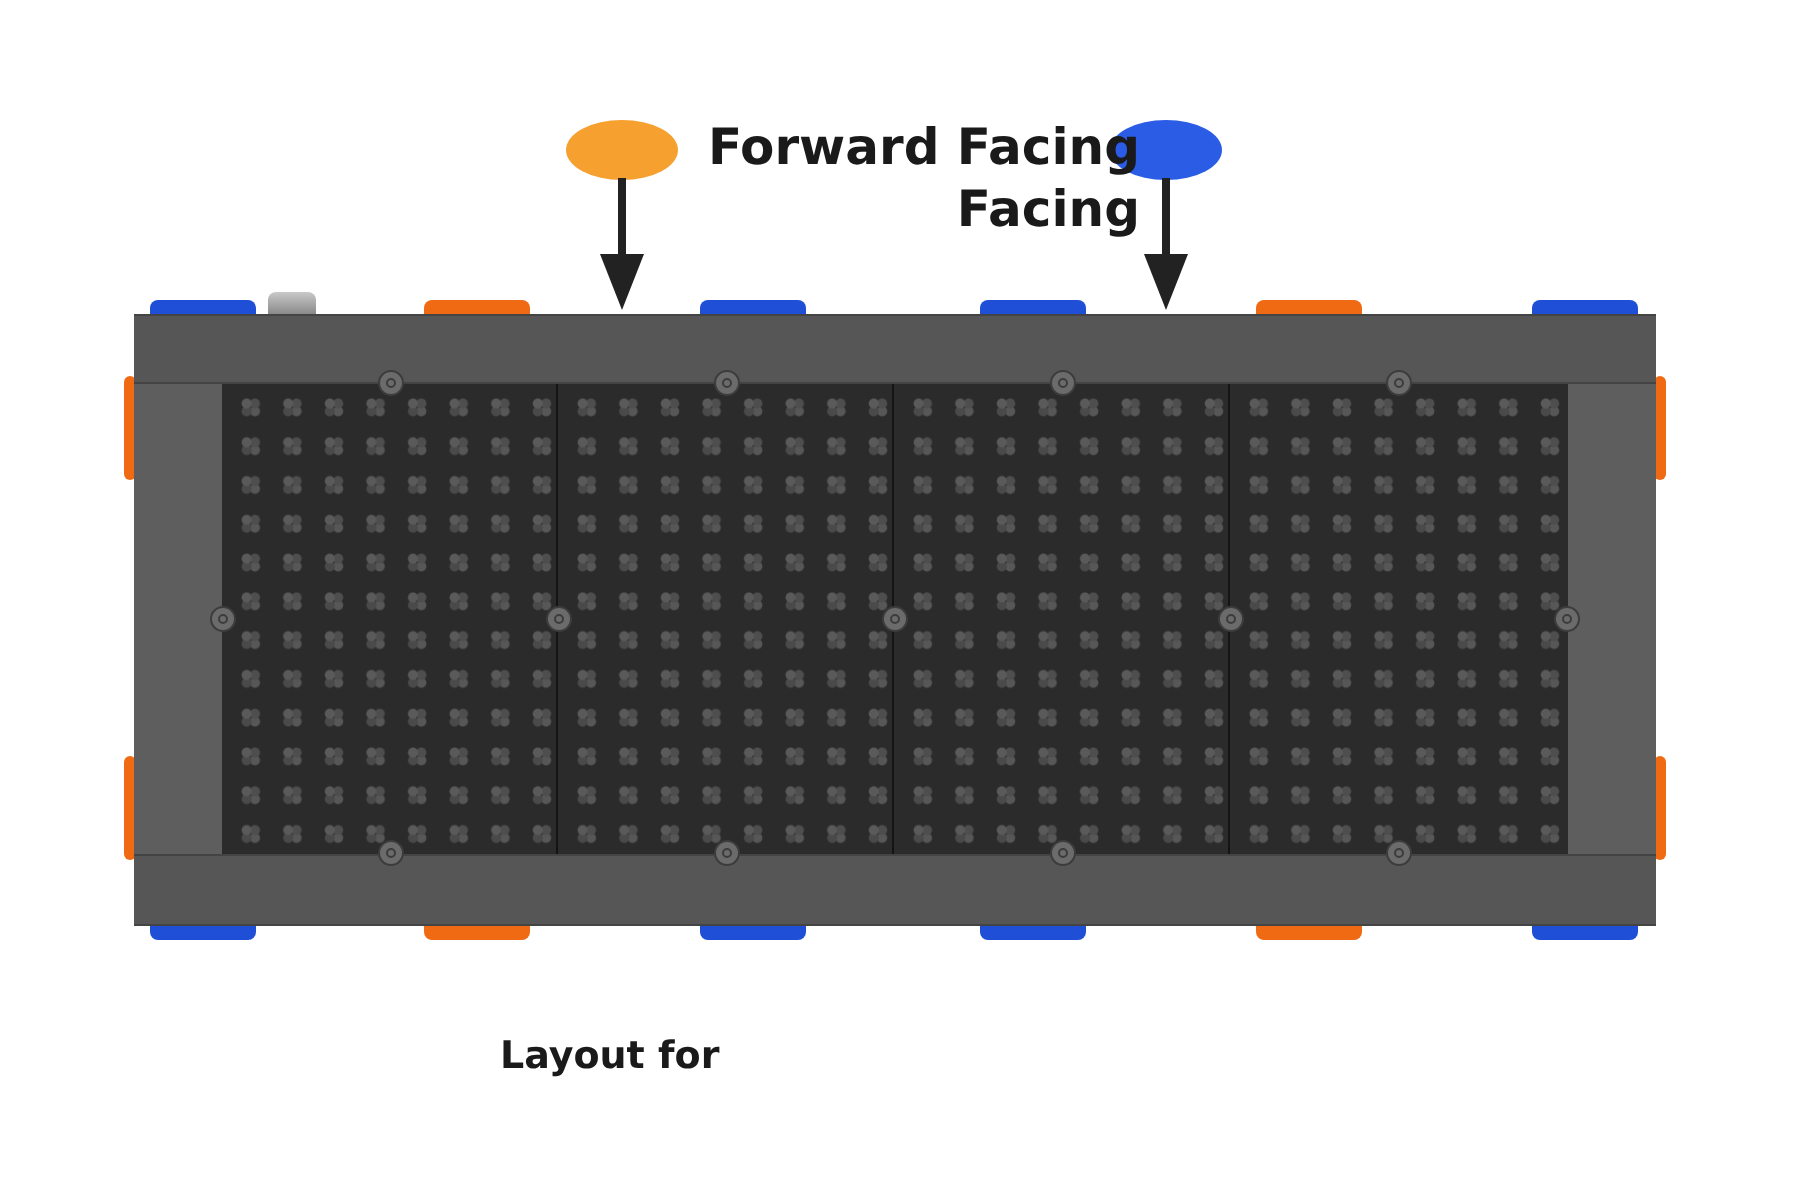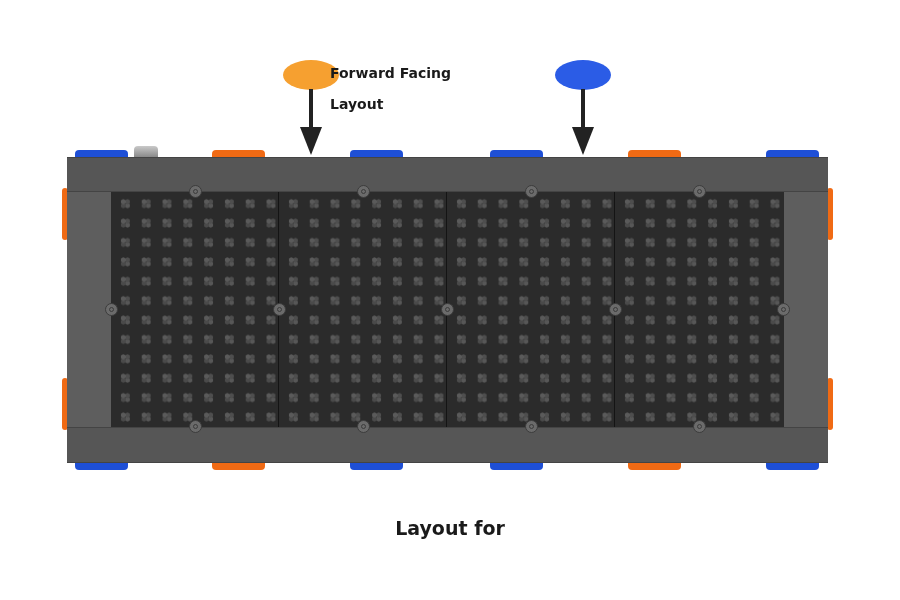--- a/index.html
+++ b/index.html
@@ -1,19 +1,19 @@
 <!DOCTYPE html>
 <html><head>
 <meta charset="utf-8">
 <style>
   html,body{margin:0;padding:0;background:#ffffff;}
   body{width:900px;height:600px;position:relative;overflow:hidden;font-family:"DejaVu Sans","Liberation Sans",sans-serif;}
   .abs{position:absolute;}
-  .title{left:330px;top:58px;width:240px;text-align:left;font-weight:bold;font-size:14px;line-height:31px;color:#1a1a1a;}
-  .caption{left:250px;top:515px;width:400px;text-align:center;font-weight:bold;font-size:19px;line-height:27px;color:#1a1a1a;}
+  .title{left:330px;top:58px;width:240px;text-align:right;font-weight:bold;font-size:25px;line-height:31px;color:#1a1a1a;}
+  .caption{left:250px;top:515px;width:400px;font-weight:bold;font-size:19px;line-height:27px;color:#1a1a1a;}
   .oval{width:56px;height:30px;border-radius:50%;}
   .arrow-shaft{width:4px;background:#222;}
   .arrow-head{width:0;height:0;border-left:11px solid transparent;border-right:11px solid transparent;border-top:28px solid #222;}
   .frame{left:67px;top:157px;width:761px;height:306px;background:#555555;box-shadow:inset 0 0 0 1px #3a3a3a;}
   .rail-h{left:67px;width:761px;height:35px;background:#565656;border-top:1px solid #444;border-bottom:1px solid #444;box-sizing:border-box;}
   .rail-v{width:44px;background:#5e5e5e;}
   .panel{top:192px;height:235px;background:#2b2b2b;border-right:1px solid #141414;box-sizing:border-box;
     background-image:
       radial-gradient(circle at 40% 40%, #5a5a5a 0 2.2px, transparent 2.8px),
       radial-gradient(circle at 60% 40%, #4e4e4e 0 2.2px, transparent 2.8px),
@@ -35,21 +35,21 @@
 <div class="abs oval" style="left:283px;top:60px;background:#f6a030;"></div>
 <div class="abs arrow-shaft" style="left:309px;top:89px;height:40px;"></div>
 <div class="abs arrow-head" style="left:300px;top:127px;"></div>
 
 <div class="abs oval" style="left:555px;top:60px;background:#2b5ce6;"></div>
 <div class="abs arrow-shaft" style="left:581px;top:89px;height:40px;"></div>
 <div class="abs arrow-head" style="left:572px;top:127px;"></div>
 
 <div class="abs title">
   <div>Forward Facing</div>
-  <div>Layout</div>
+  <div>Facing</div>
 </div>
 
 <div class="abs light-top blue" style="left:75px;top:150px;width:53px;"></div>
 <div class="abs knob"></div>
 <div class="abs light-top orange" style="left:212px;top:150px;width:53px;"></div>
 <div class="abs light-top blue" style="left:350px;top:150px;width:53px;"></div>
 <div class="abs light-top blue" style="left:490px;top:150px;width:53px;"></div>
 <div class="abs light-top orange" style="left:628px;top:150px;width:53px;"></div>
 <div class="abs light-top blue" style="left:766px;top:150px;width:53px;"></div>
 

